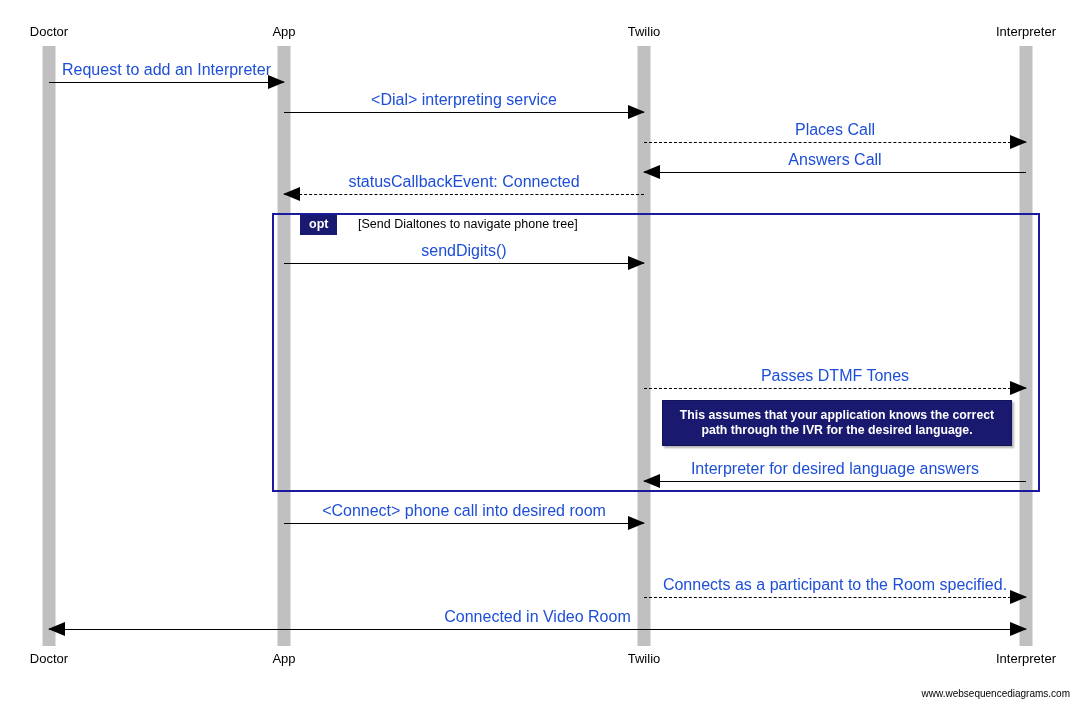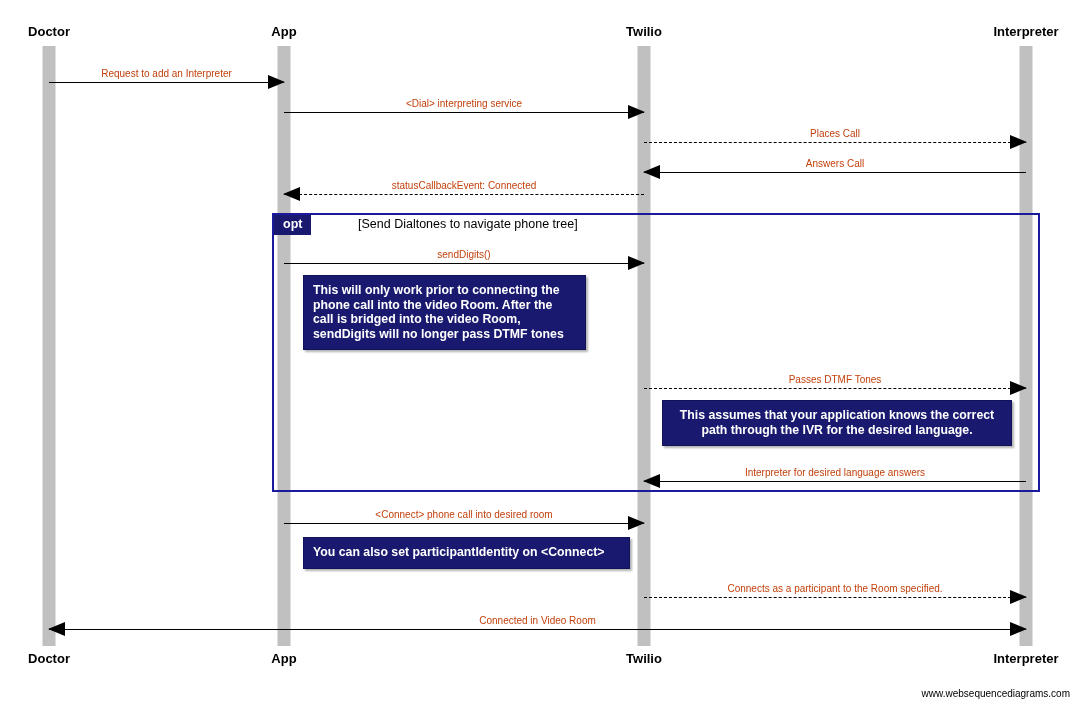--- a/index.html
+++ b/index.html
@@ -3,21 +3,21 @@
 <meta charset="utf-8">
 <style>
   html,body{margin:0;padding:0;background:#ffffff;}
   body{font-family:"Liberation Sans","DejaVu Sans",sans-serif;}
   #canvas{position:relative;width:1088px;height:709px;background:#ffffff;overflow:hidden;}
 
   
   .actor-label{
     position:absolute;
     font-size:13px;
-    font-weight:bold;
+    font-weight:normal;
     color:#000000;
     white-space:nowrap;
     transform:translateX(-50%);
   }
 
   
   .lifeline{
     position:absolute;
     width:13px;
     background:#c0c0c0;
@@ -30,22 +30,22 @@
     position:absolute;
     left:0; right:0; top:0;
     border-top:1.6px solid #000000;
   }
   .msg.dashed .line{
     border-top:1.8px dashed #000000;
   }
   .msg .label{
     position:absolute;
     bottom:3px;
-    font-size:10px;
-    color:#c2410c;
+    font-size:16px;
+    color:#1d4ed8;
     white-space:nowrap;
     text-align:center;
     width:100%;
   }
 
   
   .ah{
     position:absolute;
     top:-7.5px;
     width:0;height:0;
@@ -72,20 +72,21 @@
   }
   .frag-tab{
     position:absolute;
     background:#191970;
     color:#ffffff;
     font-size:12.5px;
     font-weight:bold;
     padding:2px 9px 3px 9px;
     line-height:15px;
     box-sizing:border-box;
+    margin-left:26px;
   }
   .frag-cond{
     position:absolute;
     font-size:12.5px;
     color:#000000;
     white-space:nowrap;
   }
 
   
   .note{
@@ -177,17 +178,15 @@
       <div class="line"></div>
       <div class="ah r"></div>
       <div class="label">Connects as a participant to the Room specified.</div>
     </div>
     <div class="msg" style="left: 49px; width: 977px; top: 629px;">
       <div class="line"></div>
       <div class="ah l"></div>
       <div class="ah r"></div>
       <div class="label">Connected in Video Room</div>
     </div>
-    <div class="note" style="left: 303px; top: 275px; width: 283px; min-height: 72px;">This will only work prior to connecting the phone call into the video Room. After the call is bridged into the video Room, sendDigits will no longer pass DTMF tones</div>
     <div class="note" style="left: 662px; top: 400px; width: 350px; min-height: 44px; text-align: center;">This assumes that your application knows the correct path through the IVR for the desired language.</div>
-    <div class="note" style="left: 303px; top: 537px; width: 327px; min-height: 28px;">You can also set participantIdentity on &lt;Connect&gt;</div>
     <div class="credit" style="right: 18px; top: 688px;">www.websequencediagrams.com</div>
   </div>
 
 </body></html>

